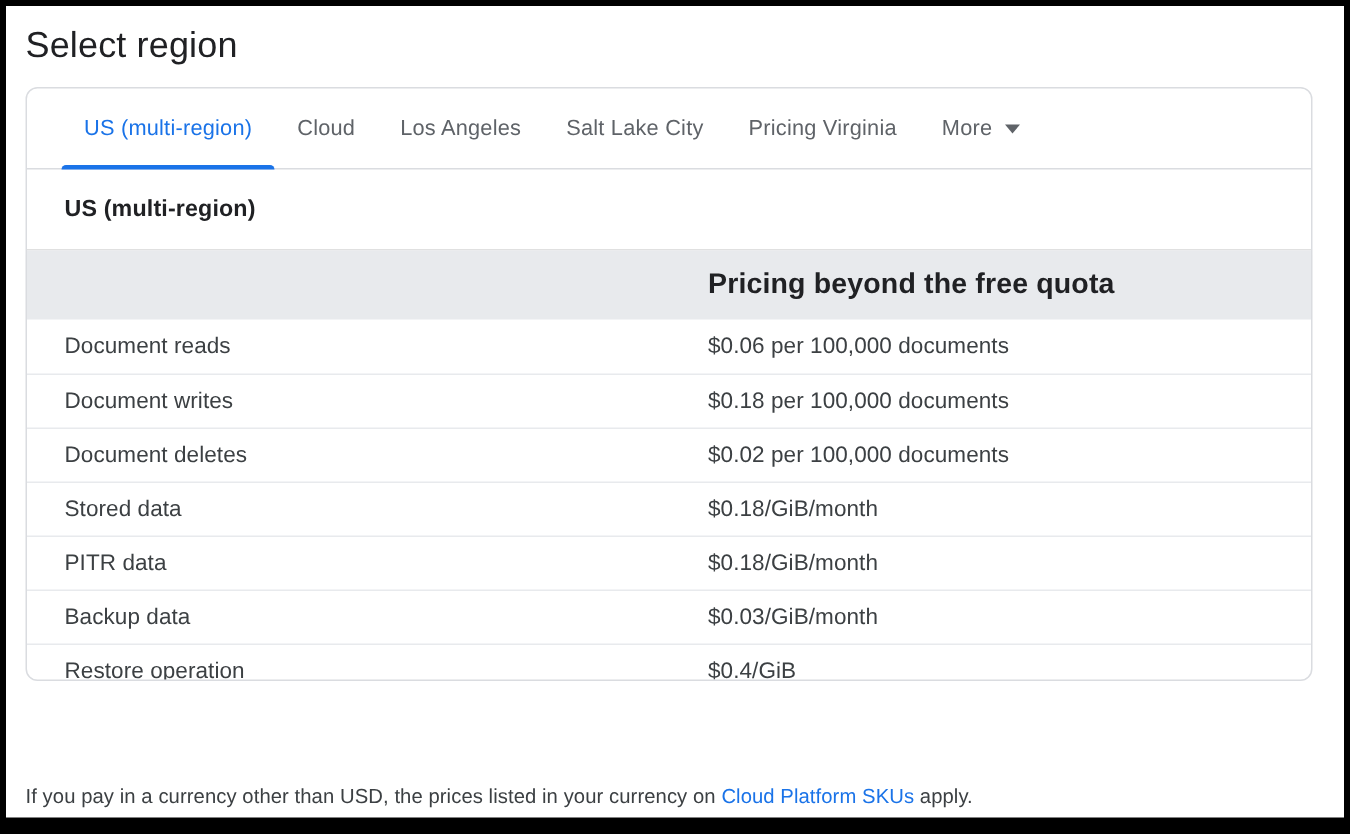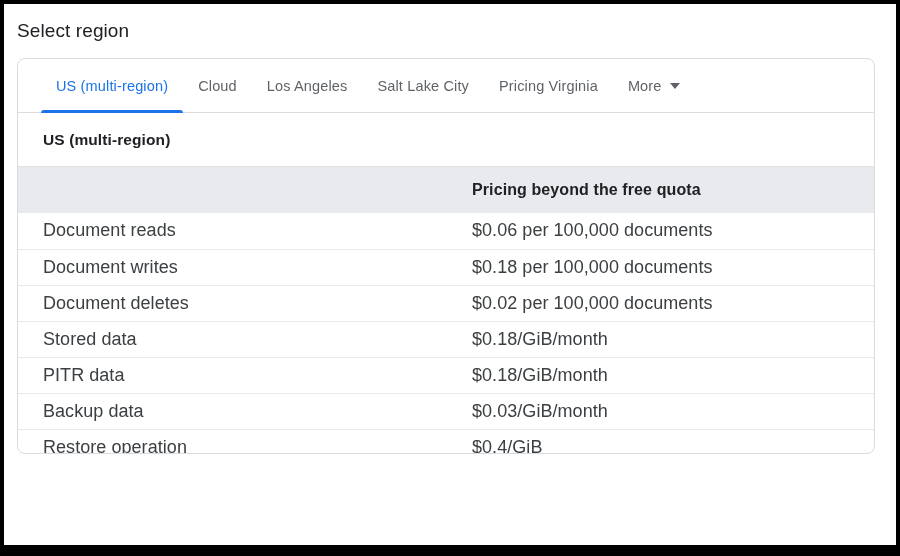--- a/index.html
+++ b/index.html
@@ -24,21 +24,21 @@
     height: 541px;
     background: #ffffff;
     overflow: hidden;
   }
 
   
   #page-title {
     position: absolute;
     left: 13px;
     top: 13px;
-    font-size: 19px;
+    font-size: 24px;
     line-height: 28px;
     color: #202124;
     letter-spacing: 0.1px;
     font-weight: 400;
     white-space: nowrap;
   }
 
   
   #region-card {
     position: absolute;
@@ -122,35 +122,35 @@
     border-collapse: collapse;
     table-layout: fixed;
   }
 
   #pricing-table col.c1 { width: 440px; }
   #pricing-table col.c2 { width: auto; }
 
   #pricing-table thead th {
     background: #e8eaed;
     height: 46px;
-    font-size: 16px;
+    font-size: 19px;
     font-weight: 700;
     color: #202124;
     text-align: left;
     vertical-align: middle;
     letter-spacing: 0.1px;
     padding: 0;
   }
 
   #pricing-table thead th.th-label { padding-left: 25px; }
   #pricing-table thead th.th-price { padding-left: 14px; }
 
   #pricing-table tbody td {
     height: 36px;
-    font-size: 18px;
+    font-size: 15px;
     color: #3c4043;
     vertical-align: middle;
     border-bottom: 1px solid #e8eaed;
     letter-spacing: 0.05px;
     padding: 0;
     white-space: nowrap;
   }
 
   #pricing-table tbody td.cell-label { padding-left: 25px; }
   #pricing-table tbody td.cell-price { padding-left: 14px; }
@@ -244,14 +244,17 @@
           </tr>
           <tr>
             <td class="cell-label">Restore operation</td>
             <td class="cell-price">$0.4/GiB</td>
           </tr>
         </tbody>
     </table>
 
   </div>
 
+  <div id="card-footnote">
+    <span>If you pay in a currency other than USD, the prices listed in your currency on </span><a href="#">Cloud Platform SKUs</a><span> apply.</span>
+  </div>
 
 </div>
 
 </body></html>

